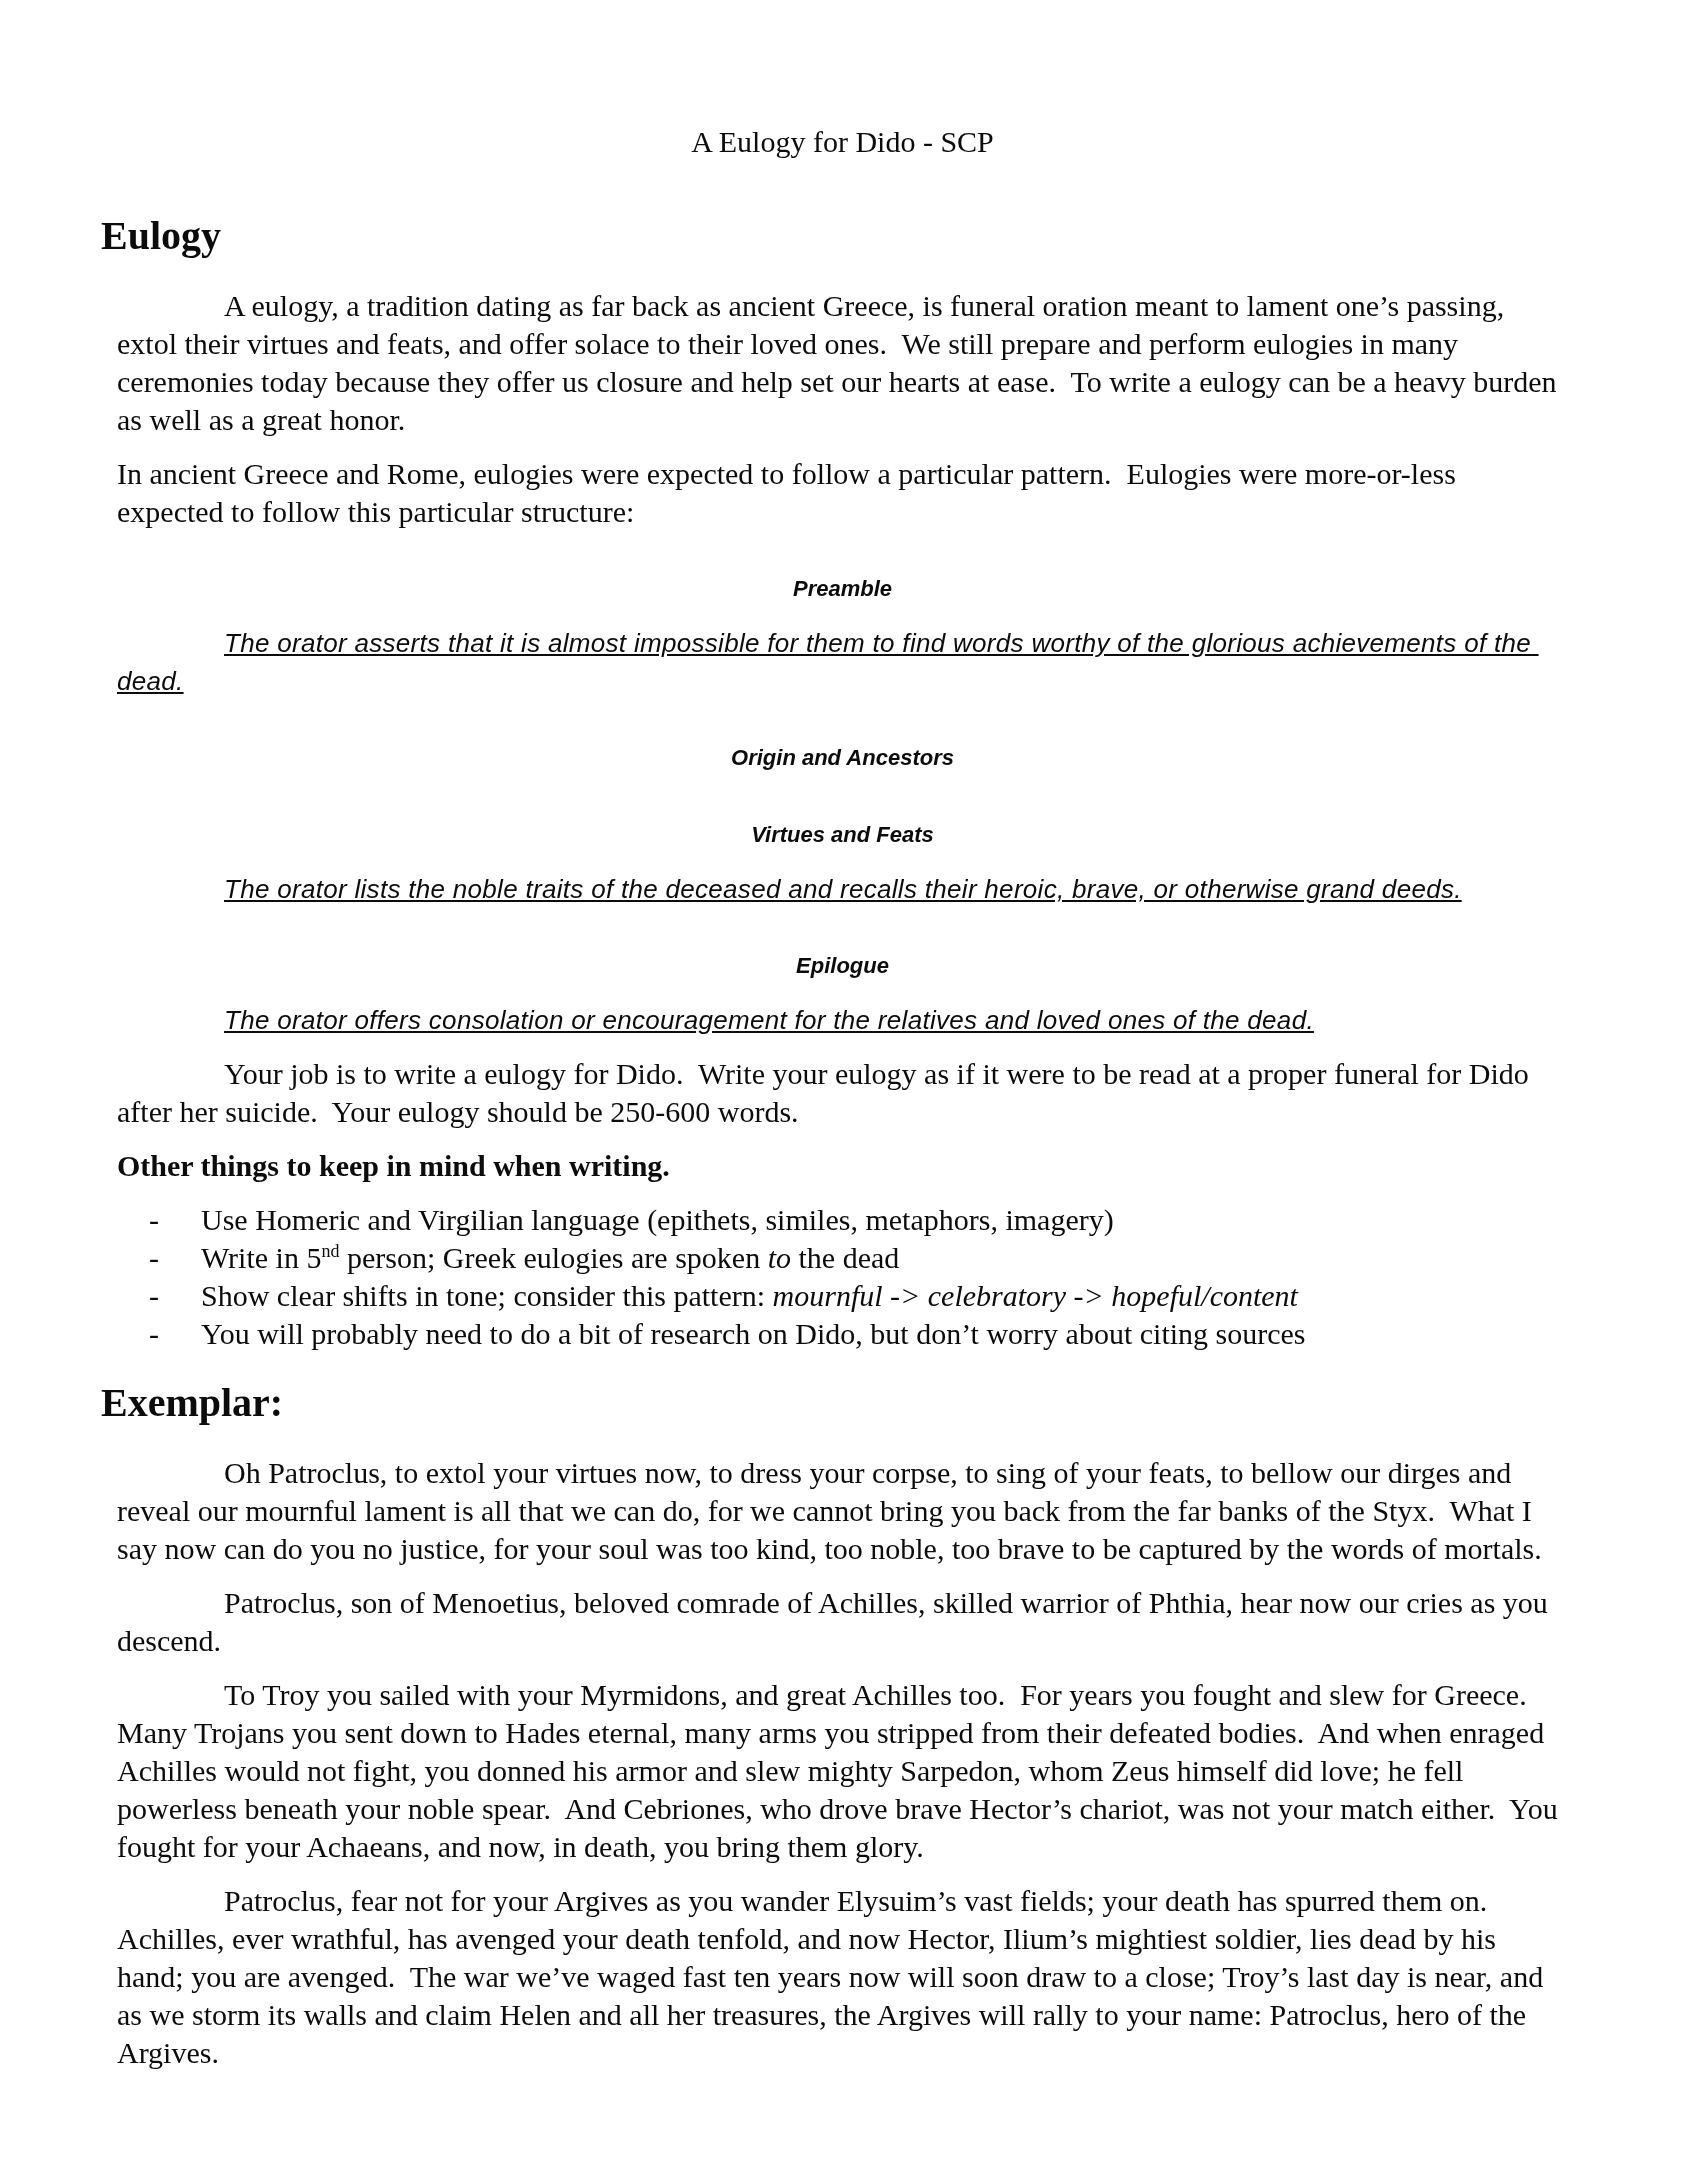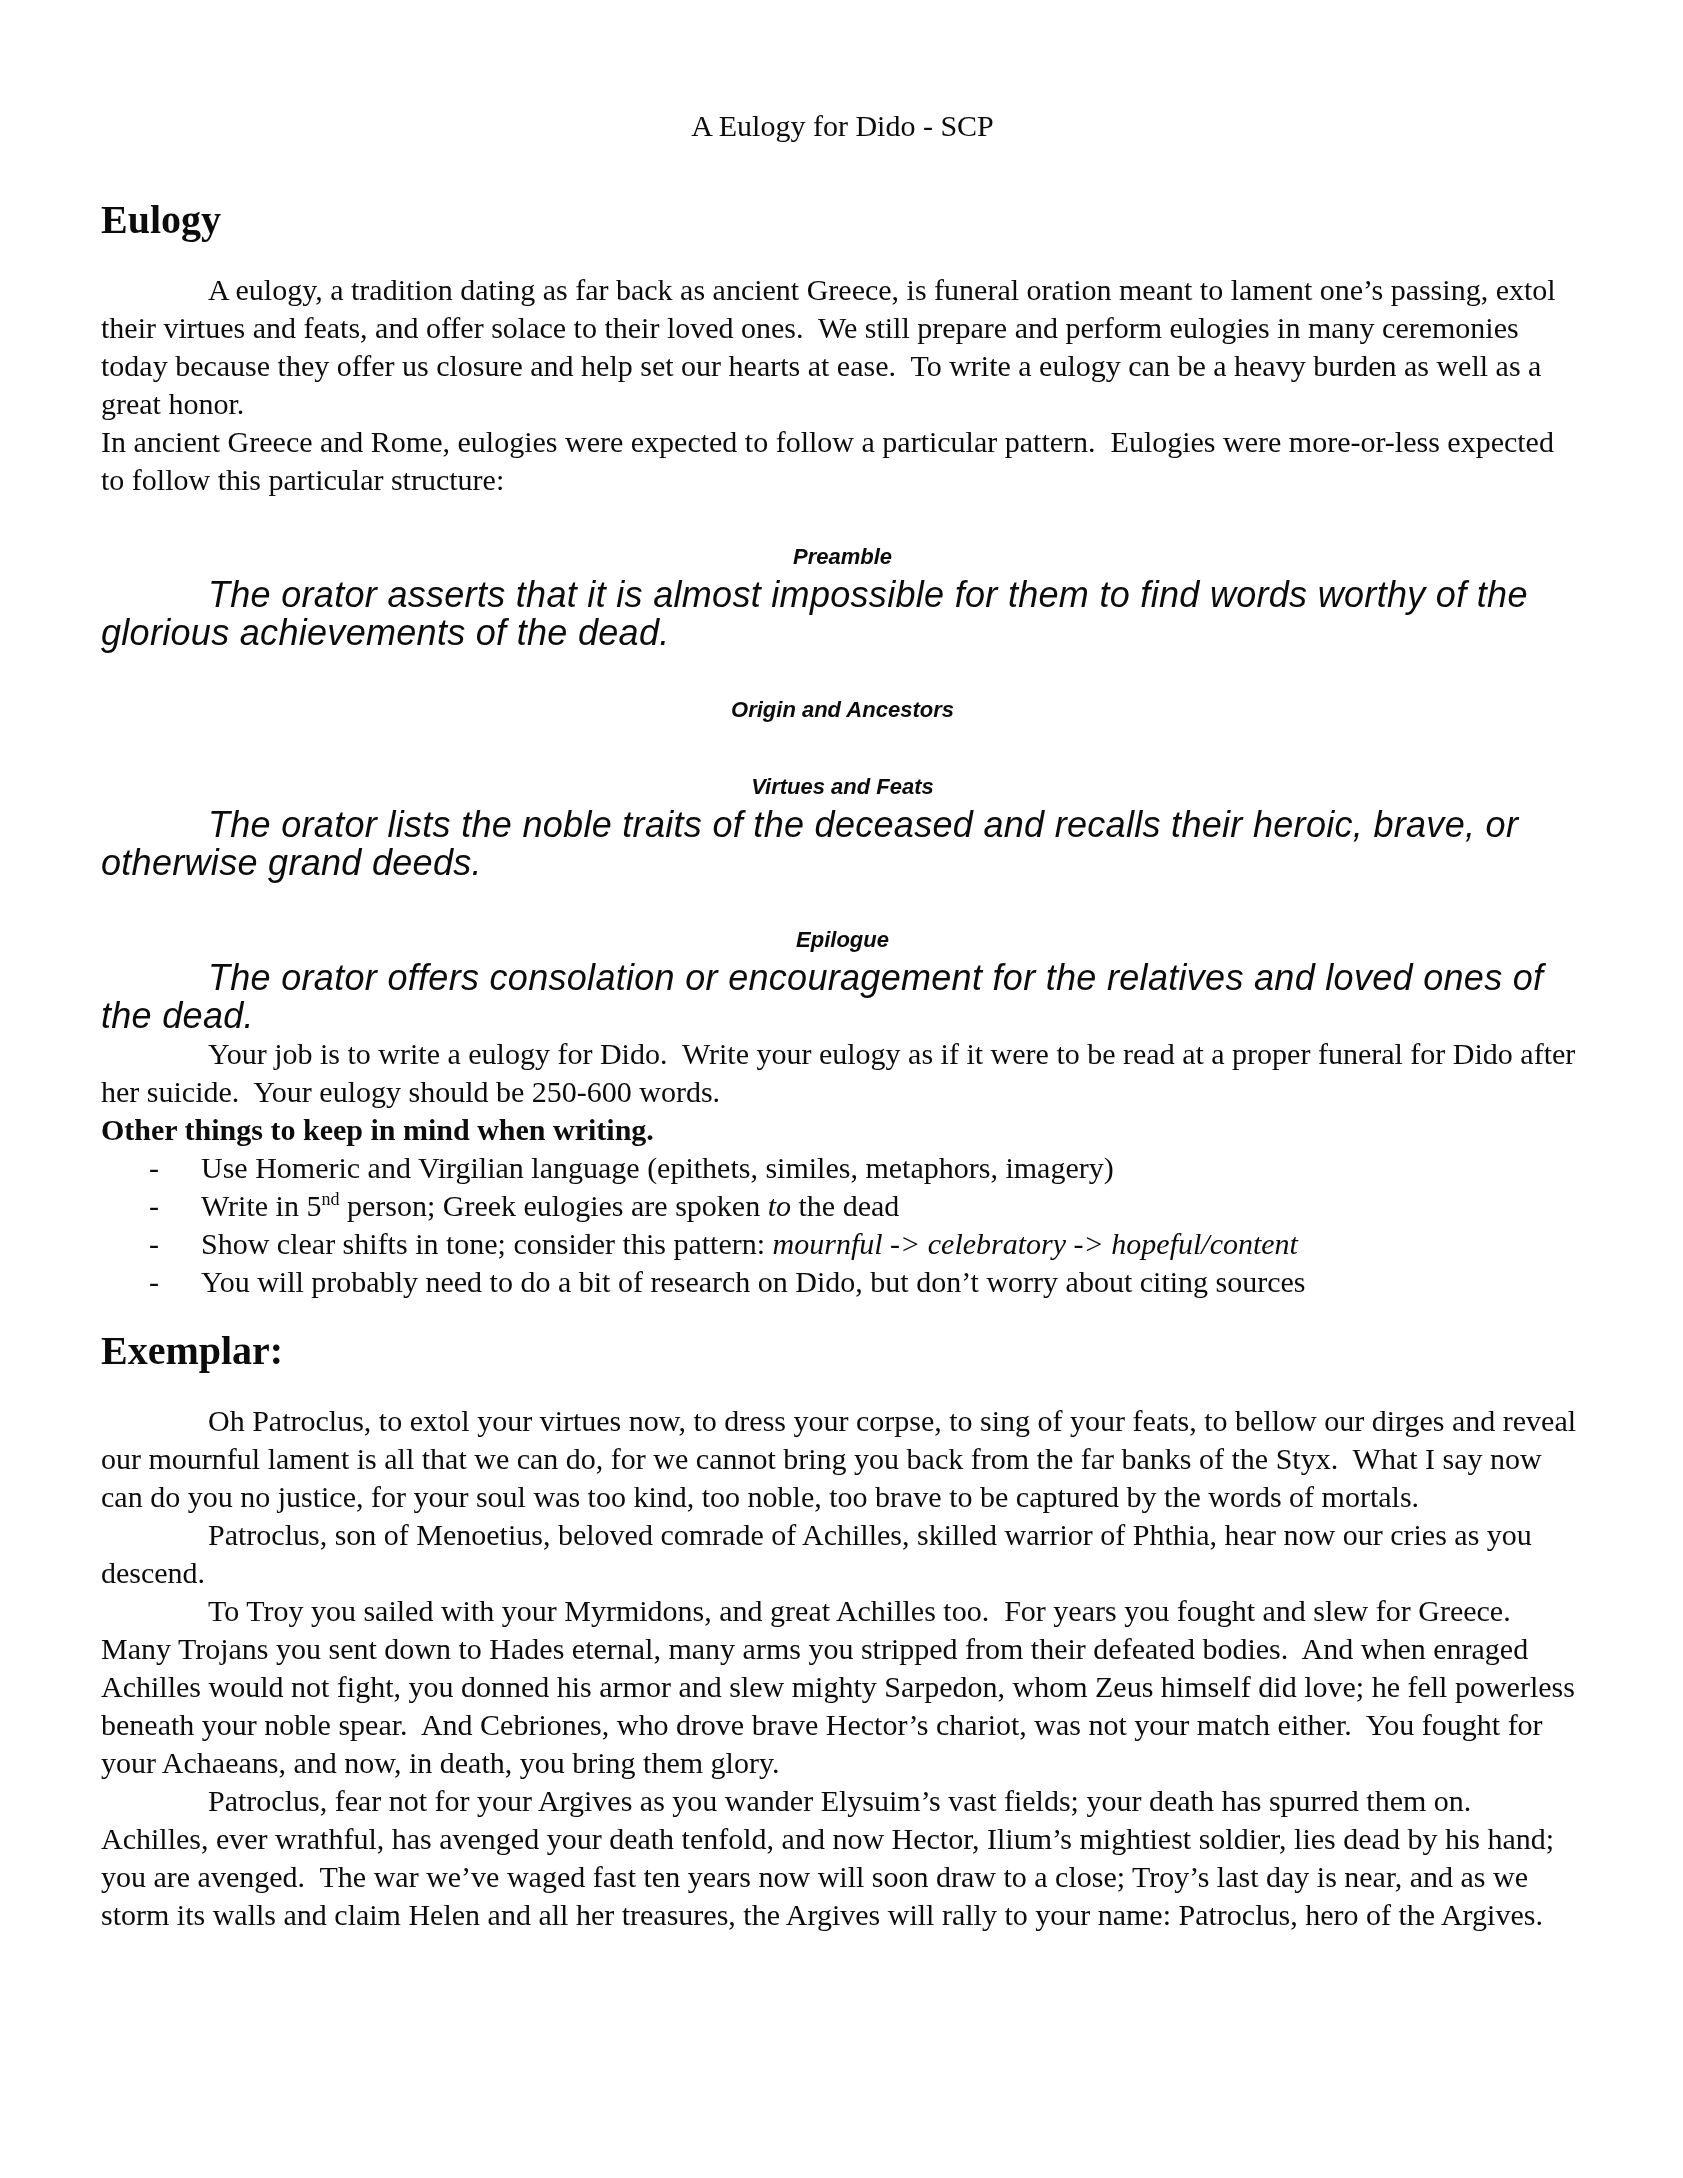--- a/index.html
+++ b/index.html
@@ -15,21 +15,21 @@
   .page {
     box-sizing: border-box;
     width: 1683px;
     height: 2178px;
     padding: 107px 99px 0 101px;
     font-family: "Liberation Serif", serif;
     font-size: 30px;
     line-height: 38px;
     background: #ffffff;
   }
-  .page p { margin: 0; }
+  .page p { margin: 16px; }
   .ws { white-space: pre-wrap; }
 
   .doc-title {
     text-align: center;
   }
   .h1 {
     font-weight: bold;
     font-size: 40px;
     line-height: 48px;
     margin-top: 51px;
@@ -45,22 +45,23 @@
   .sec-title {
     font-family: "Liberation Sans", sans-serif;
     font-weight: bold;
     font-style: italic;
     font-size: 22px;
     text-align: center;
   }
   .sec-desc {
     font-family: "Liberation Sans", sans-serif;
     font-style: italic;
-    font-size: 36px;
+    font-size: 26px;
     letter-spacing: 0.3px;
+    text-decoration: underline;
   }
 
   .assignment { margin-top: 39px; }
 
   .other-heading {
     margin-top: 39px;
     font-weight: bold;
   }
 
   .bullet {

